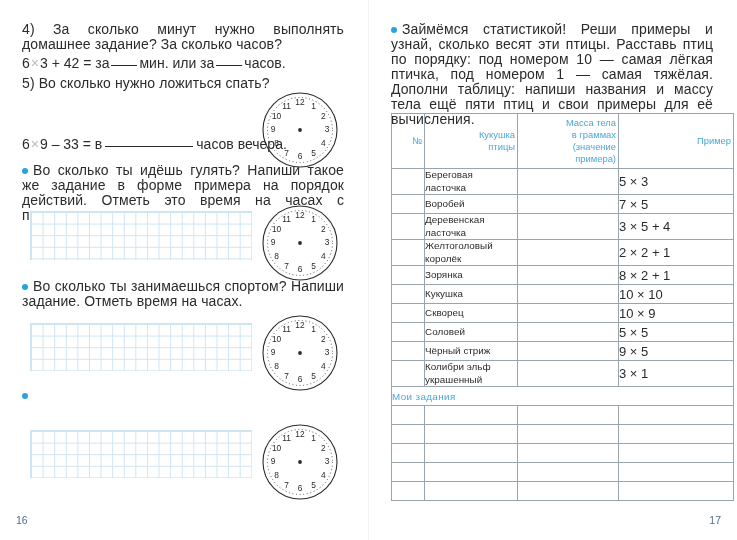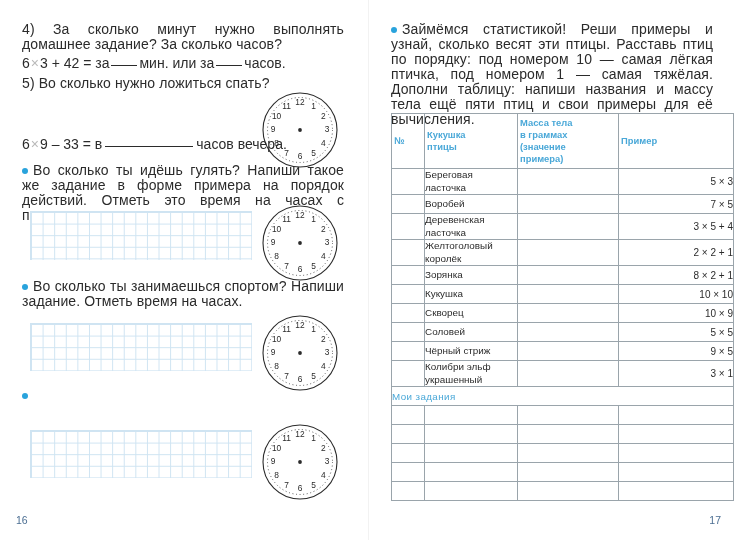--- a/index.html
+++ b/index.html
@@ -111,43 +111,43 @@
     color: #2b2b2b;
     table-layout: fixed;
   }
   .bird-table td, .bird-table th {
     border: 1px solid #9aa4ab;
     padding: 0;
     vertical-align: middle;
   }
   .bird-table thead th {
     color: #4aa8d8;
-    font-weight: bold;
+    font-weight: normal;
     font-size: 9.4px;
     line-height: 12px;
-    text-align: left;
+    text-align: right;
     height: 48px;
     padding: 3px 2px;
   }
   .c-num  { width: 28px; }
   .c-name { width: 88px; }
   .c-mass { width: 96px; }
   .c-ex   { width: 110px; }
 
   .bird-table tbody td { height: 18px; }
   .td-name {
     text-align: left;
     padding: 2px 0 2px 5px;
     line-height: 12.5px;
     font-size: 9.9px;
     margin-left: 16px;
   }
   .td-ex {
-    text-align: right;
-    font-size: 10px;
+    text-align: left;
+    font-size: 13px;
   }
   .row-tall td { height: 28px; }
   .mine-row td {
     text-align: left;
     color: #4aa8d8;
     font-size: 9.8px;
     height: 16px;
     letter-spacing: 0.4px;
   }
   .empty-row td { height: 17px; }

